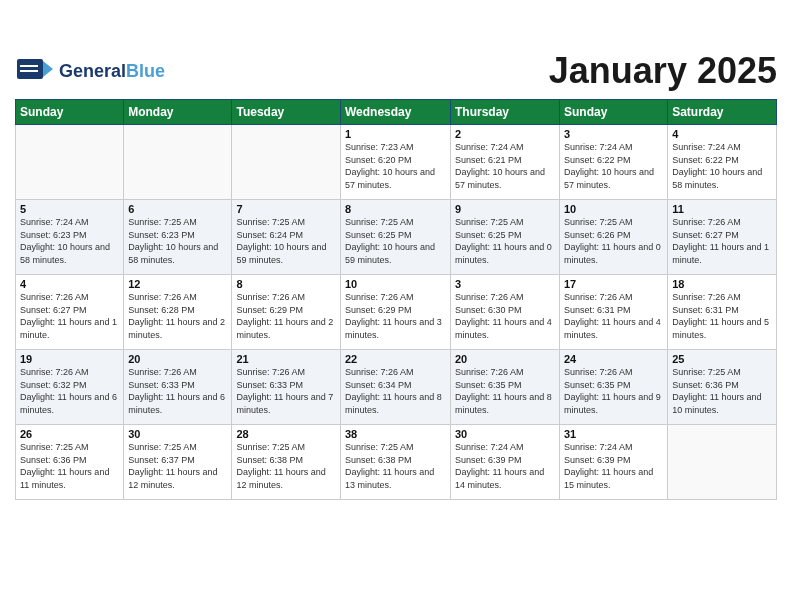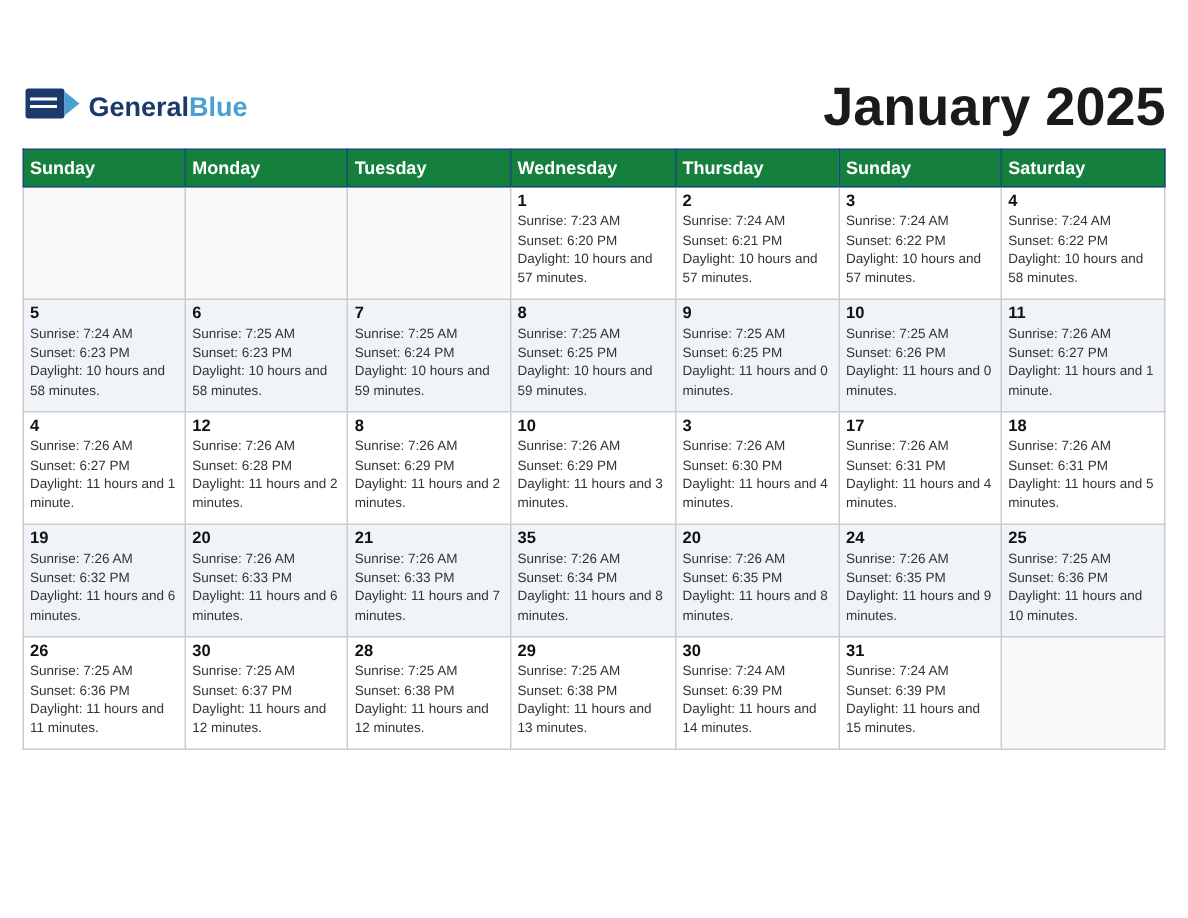--- a/index.html
+++ b/index.html
@@ -215,21 +215,21 @@
           </td>
           <td>
             <span class="day-number">20</span>
             <div class="day-info">Sunrise: 7:26 AM<br>Sunset: 6:33 PM<br>Daylight: 11 hours and 6 minutes.</div>
           </td>
           <td>
             <span class="day-number">21</span>
             <div class="day-info">Sunrise: 7:26 AM<br>Sunset: 6:33 PM<br>Daylight: 11 hours and 7 minutes.</div>
           </td>
           <td>
-            <span class="day-number">35</span>
+            <span class="day-number">22</span>
             <div class="day-info">Sunrise: 7:26 AM<br>Sunset: 6:34 PM<br>Daylight: 11 hours and 8 minutes.</div>
           </td>
           <td>
             <span class="day-number">20</span>
             <div class="day-info">Sunrise: 7:26 AM<br>Sunset: 6:35 PM<br>Daylight: 11 hours and 8 minutes.</div>
           </td>
           <td>
             <span class="day-number">24</span>
             <div class="day-info">Sunrise: 7:26 AM<br>Sunset: 6:35 PM<br>Daylight: 11 hours and 9 minutes.</div>
           </td>
@@ -245,21 +245,21 @@
           </td>
           <td>
             <span class="day-number">30</span>
             <div class="day-info">Sunrise: 7:25 AM<br>Sunset: 6:37 PM<br>Daylight: 11 hours and 12 minutes.</div>
           </td>
           <td>
             <span class="day-number">28</span>
             <div class="day-info">Sunrise: 7:25 AM<br>Sunset: 6:38 PM<br>Daylight: 11 hours and 12 minutes.</div>
           </td>
           <td>
-            <span class="day-number">29</span>
+            <span class="day-number">38</span>
             <div class="day-info">Sunrise: 7:25 AM<br>Sunset: 6:38 PM<br>Daylight: 11 hours and 13 minutes.</div>
           </td>
           <td>
             <span class="day-number">30</span>
             <div class="day-info">Sunrise: 7:24 AM<br>Sunset: 6:39 PM<br>Daylight: 11 hours and 14 minutes.</div>
           </td>
           <td>
             <span class="day-number">31</span>
             <div class="day-info">Sunrise: 7:24 AM<br>Sunset: 6:39 PM<br>Daylight: 11 hours and 15 minutes.</div>
           </td>

